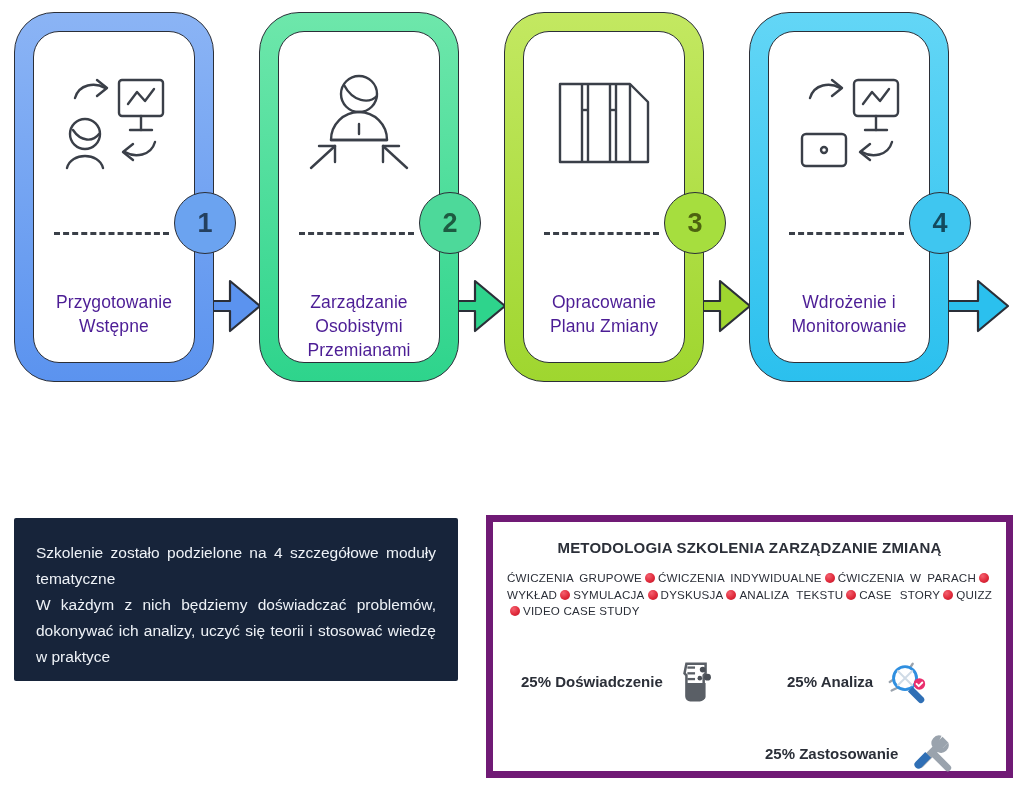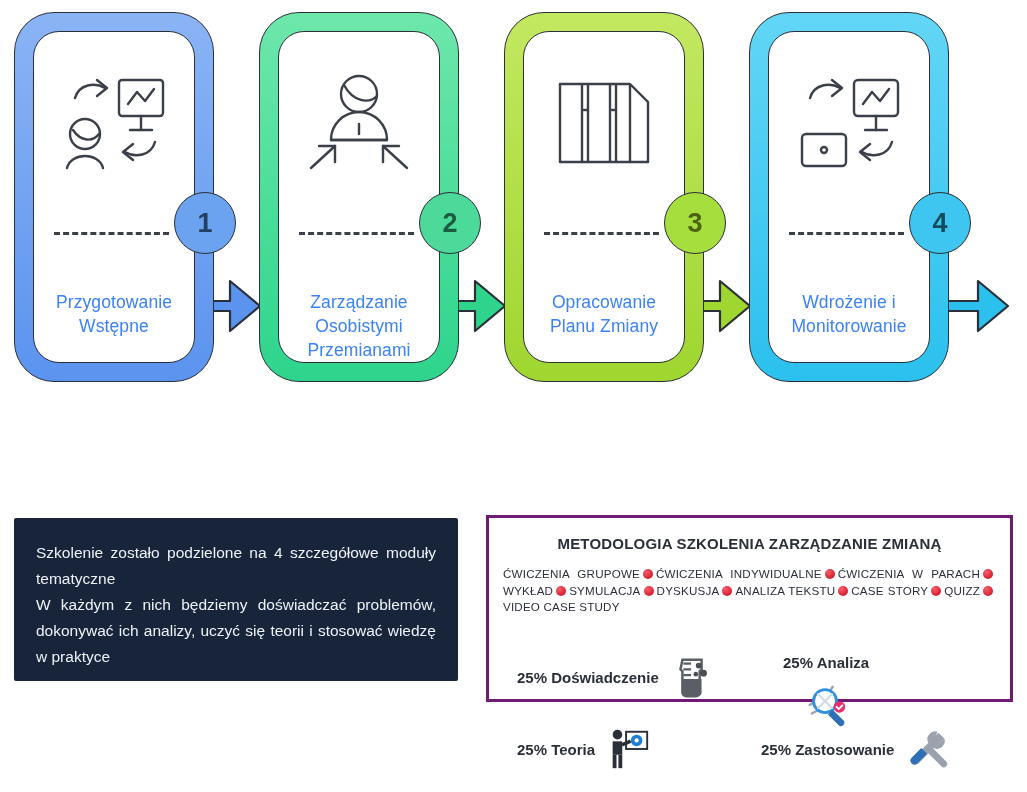--- a/index.html
+++ b/index.html
@@ -24,21 +24,21 @@
   .icon-area{
     position:absolute;left:0;right:0;top:30px;height:120px;
     display:flex;align-items:center;justify-content:center;
   }
   .dash{
     position:absolute;left:20px;top:200px;width:115px;height:0;
     border-top:3px dashed #3a3f48;
   }
   .card-label{
     position:absolute;left:8px;right:8px;top:258px;
-    text-align:center;font-size:17.5px;line-height:24px;color:#3b82f6;
+    text-align:center;font-size:17.5px;line-height:24px;color:#4c1d95;
     letter-spacing:.1px;
   }
   .num-circle{
     position:absolute;width:62px;height:62px;border-radius:50%;
     border:1.6px solid #2b2f38;box-sizing:border-box;
     display:flex;align-items:center;justify-content:center;
     font-size:27px;font-weight:700;
     right:-22px;top:180px;
   }
   .arrow{position:absolute;top:275px;width:66px;height:62px;}
@@ -56,22 +56,22 @@
   #dark-box{
     position:absolute;left:14px;top:518px;width:444px;height:163px;
     background:#17243a;border-radius:2px;color:#eef2f7;
     padding:22px 22px 0 22px;box-sizing:border-box;
   }
   #dark-box p{margin:0;font-size:15.5px;line-height:26px;text-align:justify;}
   #dark-box p.p1{text-align:justify;}
   #dark-box p.gap{}
 
   #method-box{
-    position:absolute;left:486px;top:515px;width:527px;height:187px;
-    border:3px solid #701a75;background:#fff;box-sizing:border-box;
+    position:absolute;left:486px;top:515px;width:527px;height:263px;
+    border:7px solid #701a75;background:#fff;box-sizing:border-box;
   }
   #method-title{
     text-align:center;font-size:15px;font-weight:700;color:#2b2f38;
     letter-spacing:.2px;margin-top:17px;
   }
   #method-list{
     margin:14px 14px 0 14px;font-size:11.6px;font-weight:400;color:#2b2f38;
     line-height:16.5px;text-align:justify;letter-spacing:.2px;
   }
   .bullet{
@@ -80,21 +80,21 @@
     vertical-align:-1px;margin:0 3px;
   }
   .pct-grid{
     position:absolute;left:0;right:0;top:118px;height:140px;margin-left:14px;
   }
   .pct{
     position:absolute;display:flex;align-items:center;gap:10px;
     font-size:15px;font-weight:700;color:#2b2f38;
   }
   .pct.a{left:14px;top:18px;}
-  .pct.b{left:280px;top:18px;flex-direction:column;}
+  .pct.b{left:280px;top:18px;}
   .pct.c{left:14px;top:90px;}
   .pct.d{left:258px;top:90px;justify-content:center;}
   .pct-icon{width:46px;height:46px;display:block;}
 </style>
 </head>
 <body>
 
 <div id="flow">
 
   <svg class="arrow" style="left:196px;" viewBox="0 0 66 62">
@@ -236,33 +236,20 @@
         <line x1="31" y1="6" x2="27" y2="12" stroke="#9aa3ad" stroke-width="2.4" stroke-linecap="round"></line>
         <circle cx="23" cy="21" r="12" fill="#fff" stroke="#2f8fe0" stroke-width="3"></circle>
         <line x1="15" y1="13" x2="31" y2="29" stroke="#cfdbe6" stroke-width="2"></line>
         <line x1="31" y1="13" x2="15" y2="29" stroke="#cfdbe6" stroke-width="2"></line>
         <path d="M31 30 L42 41 a3.5 3.5 0 0 1 -5 5 L26 35 z" fill="#2f6fb5"></path>
         <circle cx="38" cy="27" r="6" fill="#ea2f6e"></circle>
         <polyline points="35,27 37.3,29.4 41,25.6" fill="none" stroke="#fff" stroke-width="2" stroke-linecap="round" stroke-linejoin="round"></polyline>
       </svg>
     </div>
 
-    <div class="pct c">
-      <span>25% Teoria</span>
-      <svg class="pct-icon" viewBox="0 0 48 48">
-        <rect x="22" y="6" width="22" height="18" fill="#fff" stroke="#2b2f38" stroke-width="2"></rect>
-        <circle cx="33" cy="15" r="6" fill="#1d7fd4"></circle>
-        <circle cx="33" cy="15" r="2.2" fill="#fff"></circle>
-        <circle cx="13" cy="9" r="5" fill="#2b2f38"></circle>
-        <path d="M8 16 h10 v14 h-10 z" fill="#2b2f38"></path>
-        <path d="M17 18 L26 14 l1.5 3.4 L18.5 21.4 z" fill="#2b2f38"></path>
-        <path d="M8 30 h4 v14 h-4 z" fill="#2b2f38"></path>
-        <path d="M14 30 h4 v14 h-4 z" fill="#2b2f38"></path>
-      </svg>
-    </div>
 
     <div class="pct d">
       <span>25% Zastosowanie</span>
       <svg class="pct-icon" viewBox="0 0 48 48">
         <path d="M35 6 a8 8 0 0 0 -9.5 11.5 L10 33 a4 4 0 0 0 5.6 5.6 L31 23 A8 8 0 0 0 42 13 l-5.5 5.5 -5 -5 z" fill="#9aa3ad"></path>
         <path d="M8 33 L18 23 l6 6 L14 39 a3.5 3.5 0 0 1 -6 -6 z" fill="#2f6fb5"></path>
         <path d="M39 42 L24 27 l5 -5 L44 37 a3.5 3.5 0 0 1 -5 5 z" fill="#9aa3ad"></path>
         <path d="M30 13 l6 -6 6 6 -6 6 z" fill="#9aa3ad"></path>
       </svg>
     </div>

